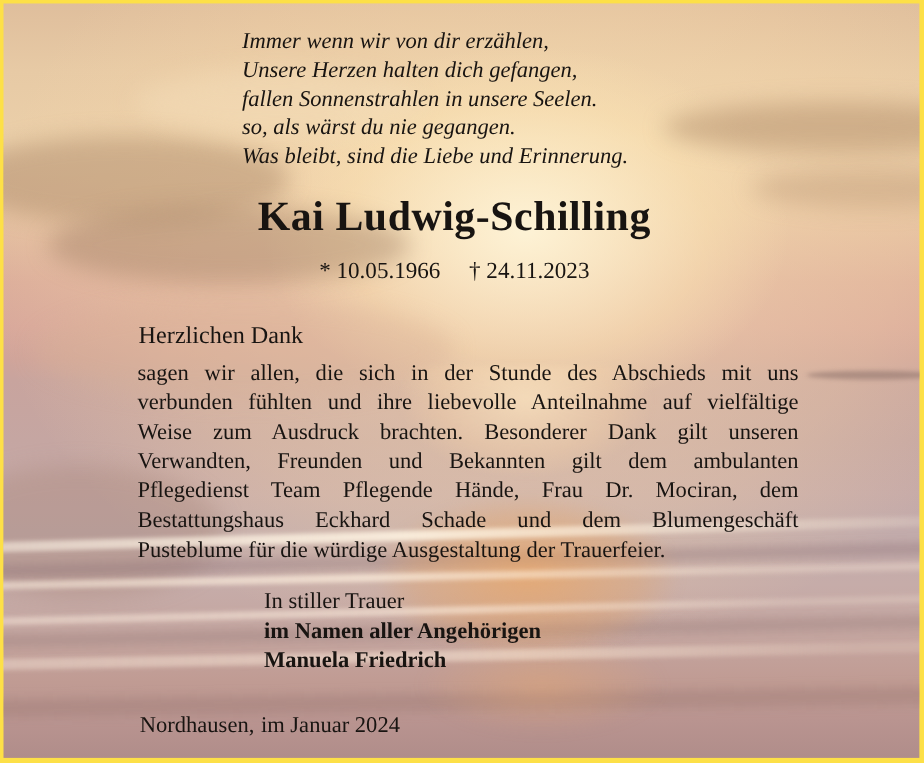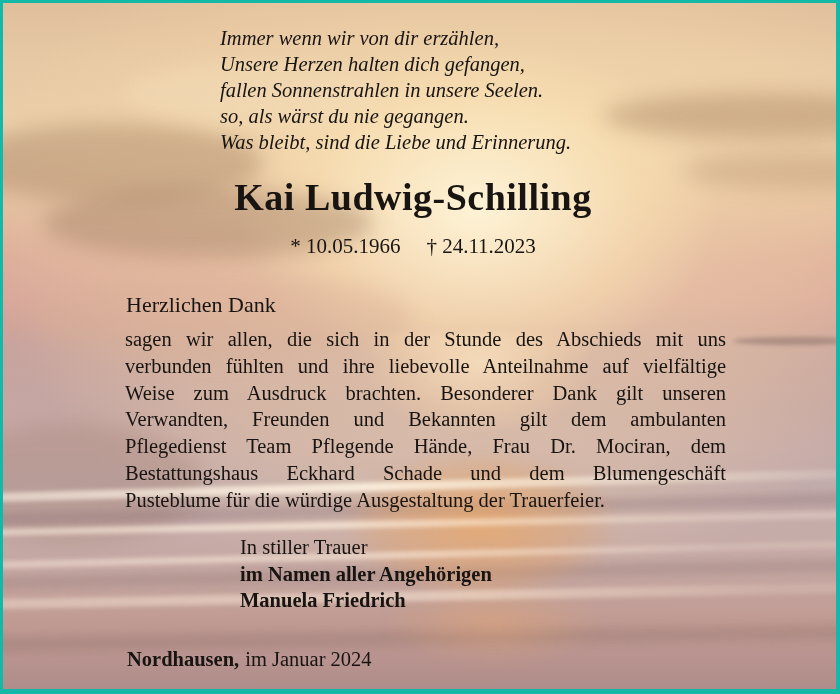--- a/index.html
+++ b/index.html
@@ -1,17 +1,17 @@
 <!DOCTYPE html>
 <html><head>
 <meta charset="utf-8">
 <style>
   html,body{margin:0;padding:0;background:#888;}
   .notice{
-    position:relative;width:840px;height:694px;background:#14b8a6;
+    position:relative;width:840px;height:694px;background:#fde047;
     font-family:"Liberation Serif","DejaVu Serif",serif;color:#181411;
   }
   .photo{position:absolute;left:3px;top:3px;right:4px;bottom:5px;overflow:hidden;}
   .layer{position:absolute;inset:0;}
   .bg-base{
     background:linear-gradient(180deg,
       #dfbe9c 0%, #e7caa5 9%, #ebcfa9 18%, #e5c2a1 28%,
       #dcae9b 37%, #d8a89b 43%, #d0a49a 47%, #c8a49e 50%,
       #c5a6a2 58%, #c6aaa8 65%, #c2abab 70%, #c6aca9 77%,
       #c4a59f 84%, #c09b93 90%, #b99490 95%, #b08d8a 100%);
@@ -68,21 +68,21 @@
     font-weight:bold;font-size:38px;line-height:44px;letter-spacing:0.5px;}
   .dates{position:absolute;left:90px;top:231px;width:640px;text-align:center;font-size:21px;}
   .dates .death{margin-left:26px;}
   .thanks-heading{position:absolute;left:123px;top:289px;font-size:22px;}
   .thanks-body{position:absolute;left:122px;top:323px;width:601px;font-size:20.5px;line-height:26.8px;}
   .body-line{text-align:justify;text-align-last:justify;}
   .body-line:last-child{text-align-last:left;}
   .closing{position:absolute;left:237px;top:531px;font-size:20.5px;line-height:26.5px;}
   .closing .bold{font-weight:bold;}
   .footer{position:absolute;left:124px;top:645px;font-size:20.5px;}
-  .footer .city{font-weight:bold;}
+  .footer .city{font-weight:normal;}
   .footer .when{margin-left:6px;}
 </style>
 </head>
 <body>
 
 <div class="notice">
   <div class="photo">
     <div class="layer bg-base"></div>
     <div class="layer sun-glow-wide"></div>
     <div class="layer sun-glow-core"></div>

